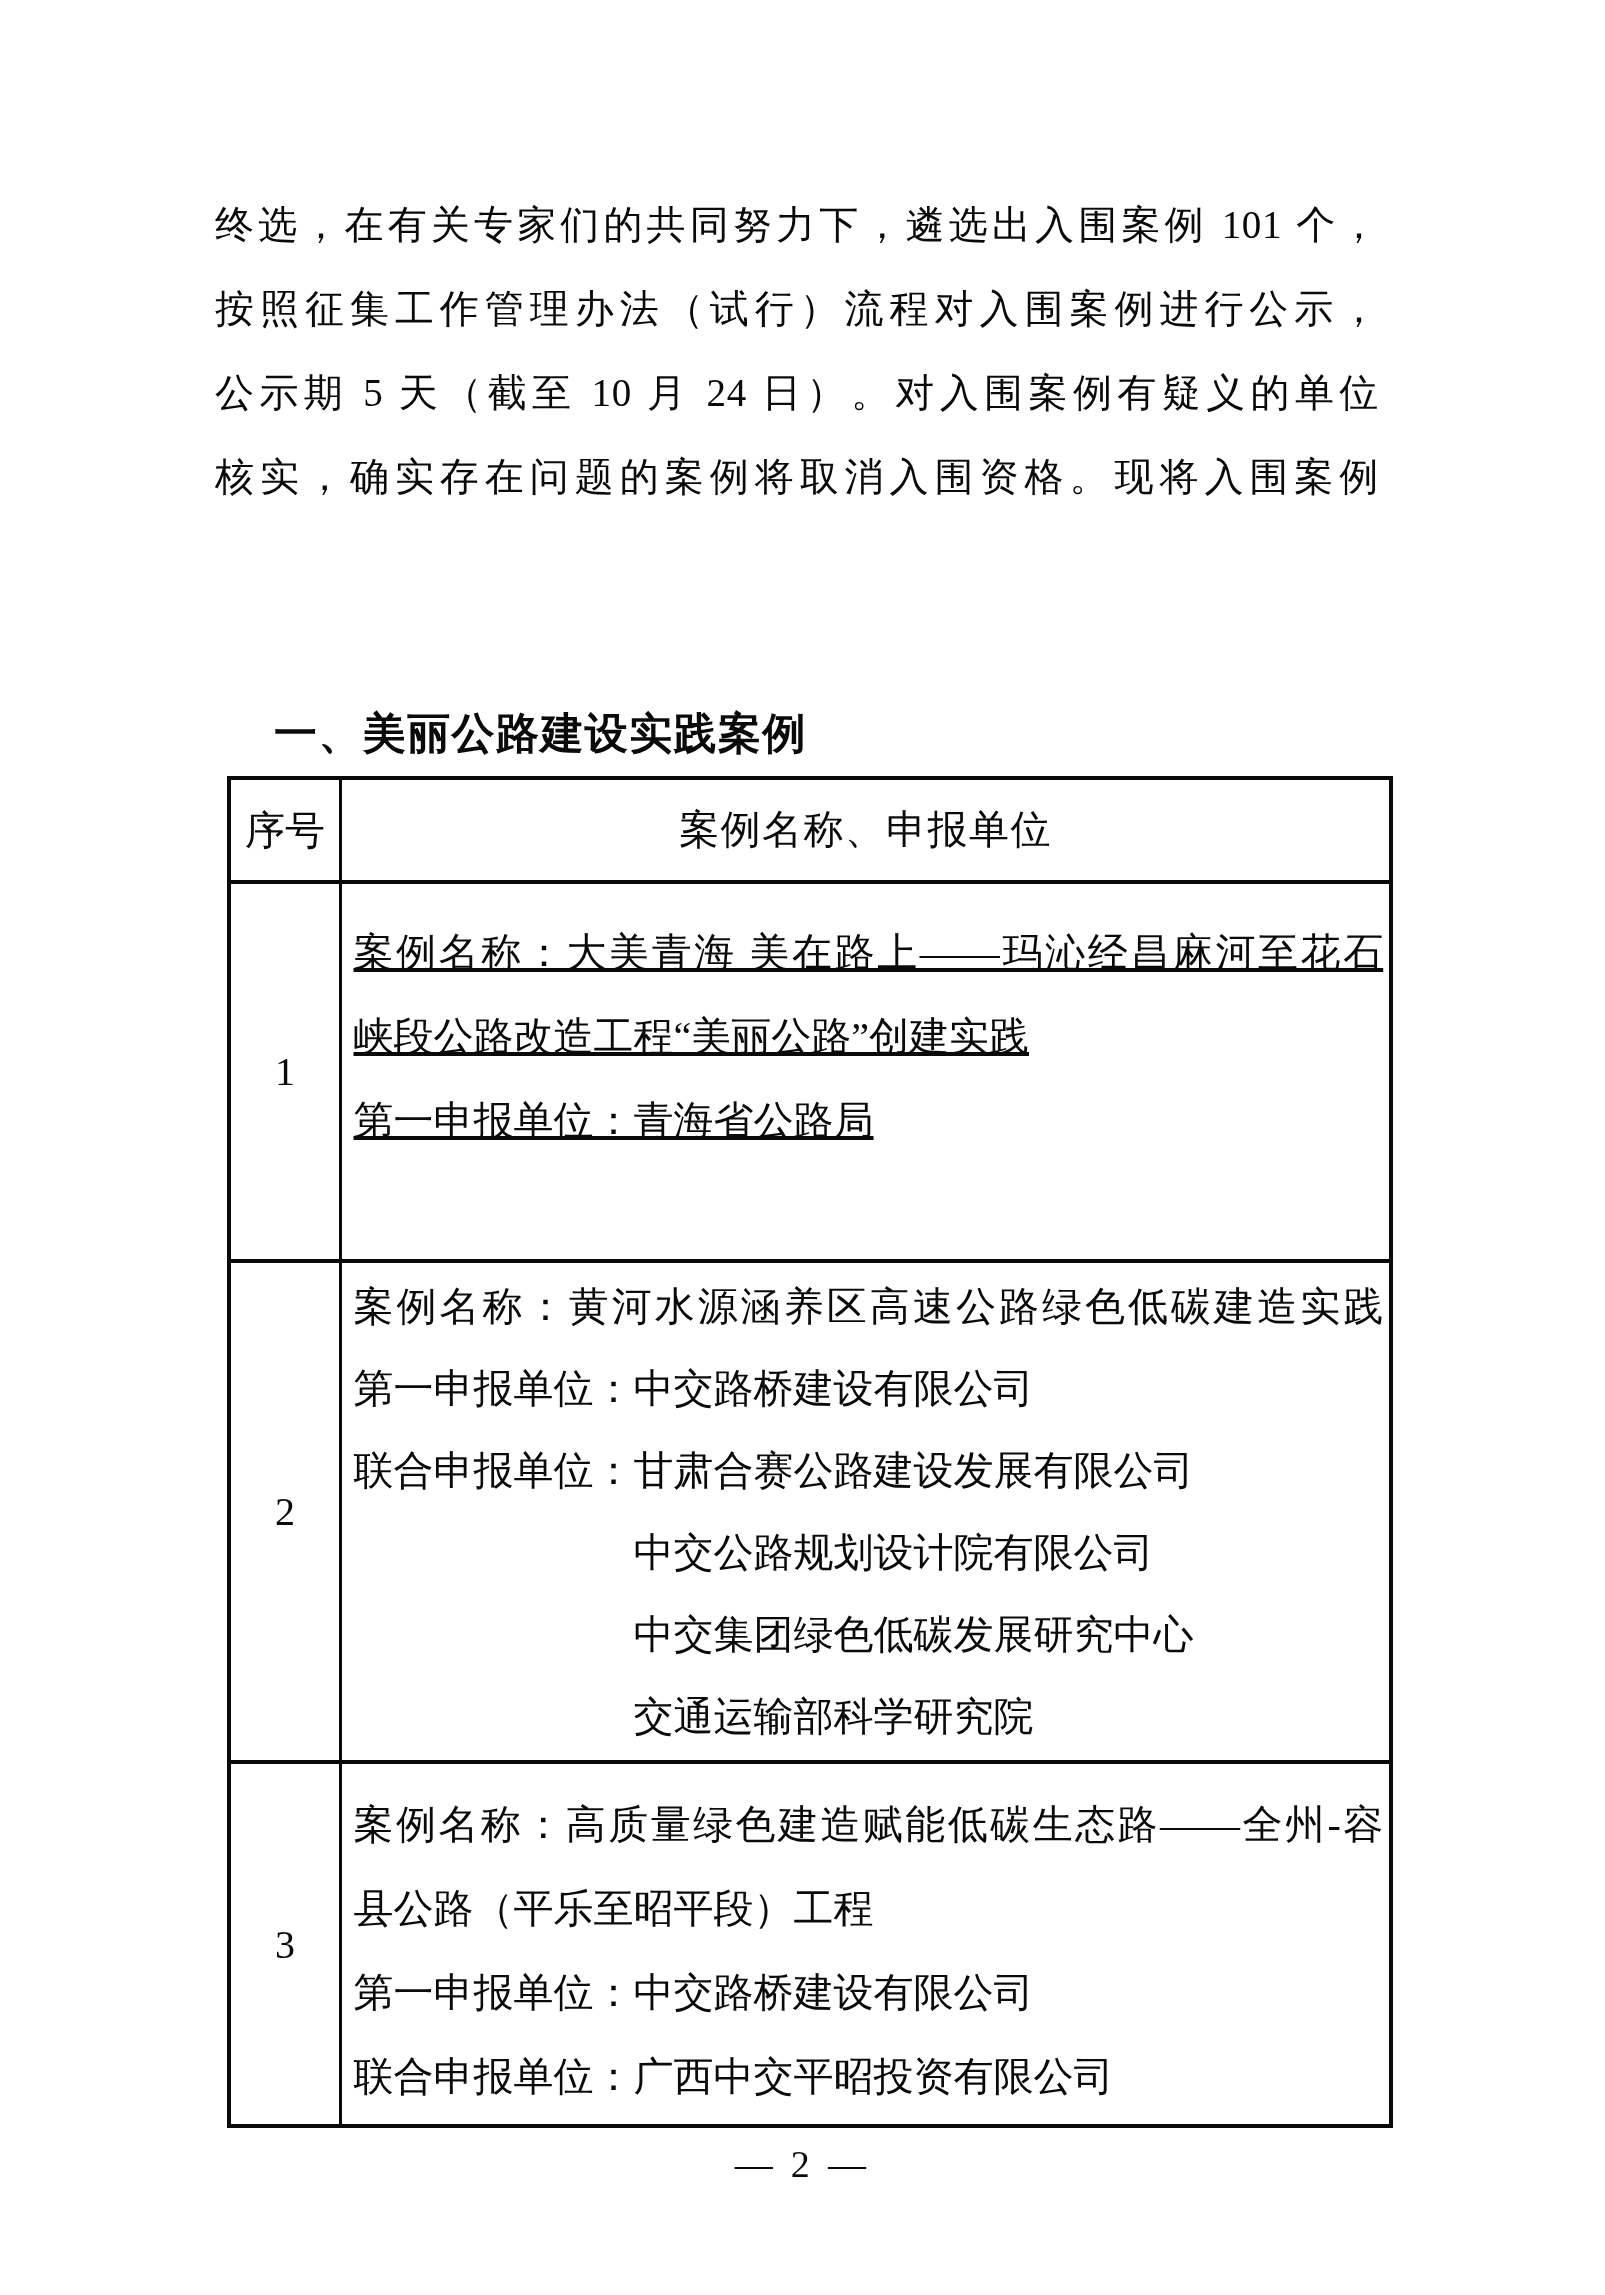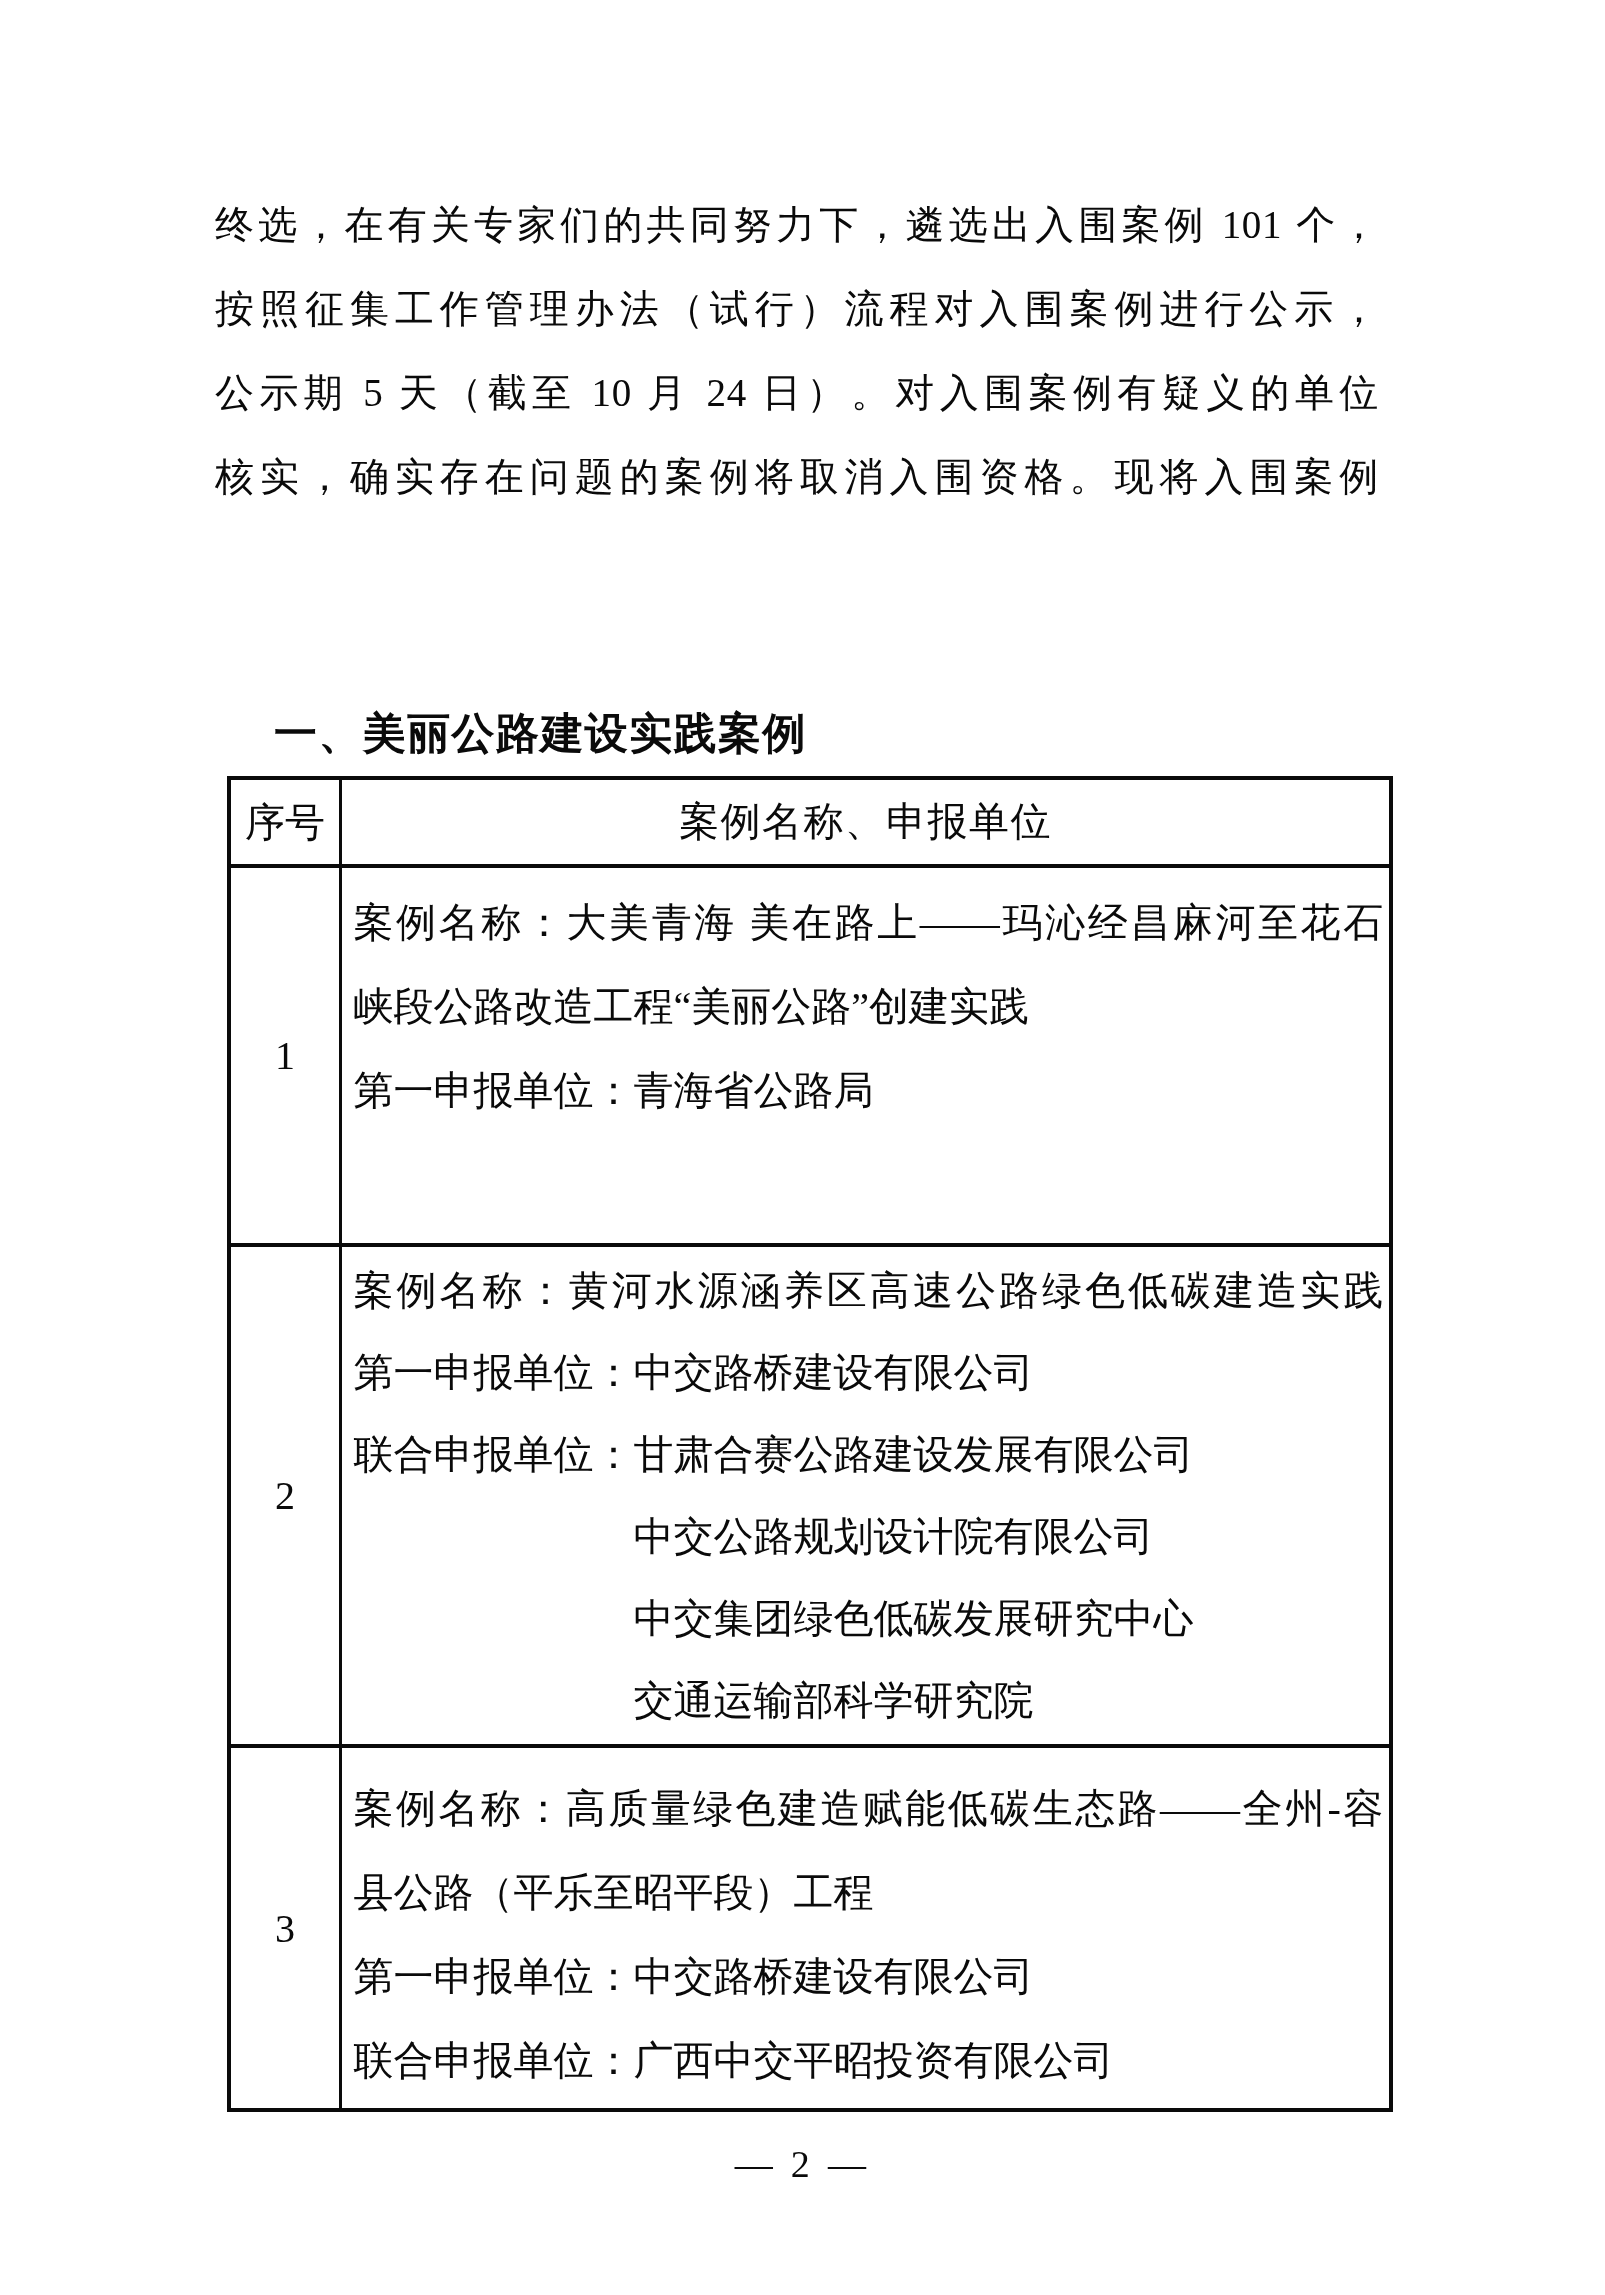--- a/index.html
+++ b/index.html
@@ -73,34 +73,34 @@
     flex: 1 1 auto;
     box-sizing: border-box;
     padding: 0 5.8px 0 11.5px;
     line-height: 84px;
   }
   .thead { min-height: 56px; text-align: right; }
   .thead .content-cell {
     display: flex;
     align-items: center;
     justify-content: center;
-    padding: 0;
+    padding: 8px;
     letter-spacing: 1.4px;
   }
   .tline { white-space: nowrap; }
   .tline.fill {
     white-space: normal;
     text-align: justify;
     text-align-last: justify;
   }
   .tline.hang { padding-left: 7em; }
   .row-1 { min-height: 375px; }
   .row-2 { min-height: 497px; }
   .row-3 { min-height: 360px; }
-  .row-1 .content-cell { padding-top: 13px; }
+  .row-1 .content-cell { padding-top: 27px; text-decoration: underline; }
   .row-2 .content-cell { padding-top: 2.9px; line-height: 82px; }
   .row-3 .content-cell { padding-top: 19px; }
 
   
   .footer {
     position: absolute;
     left: 0;
     top: 2142px;
     width: 100%;
     text-align: center;

